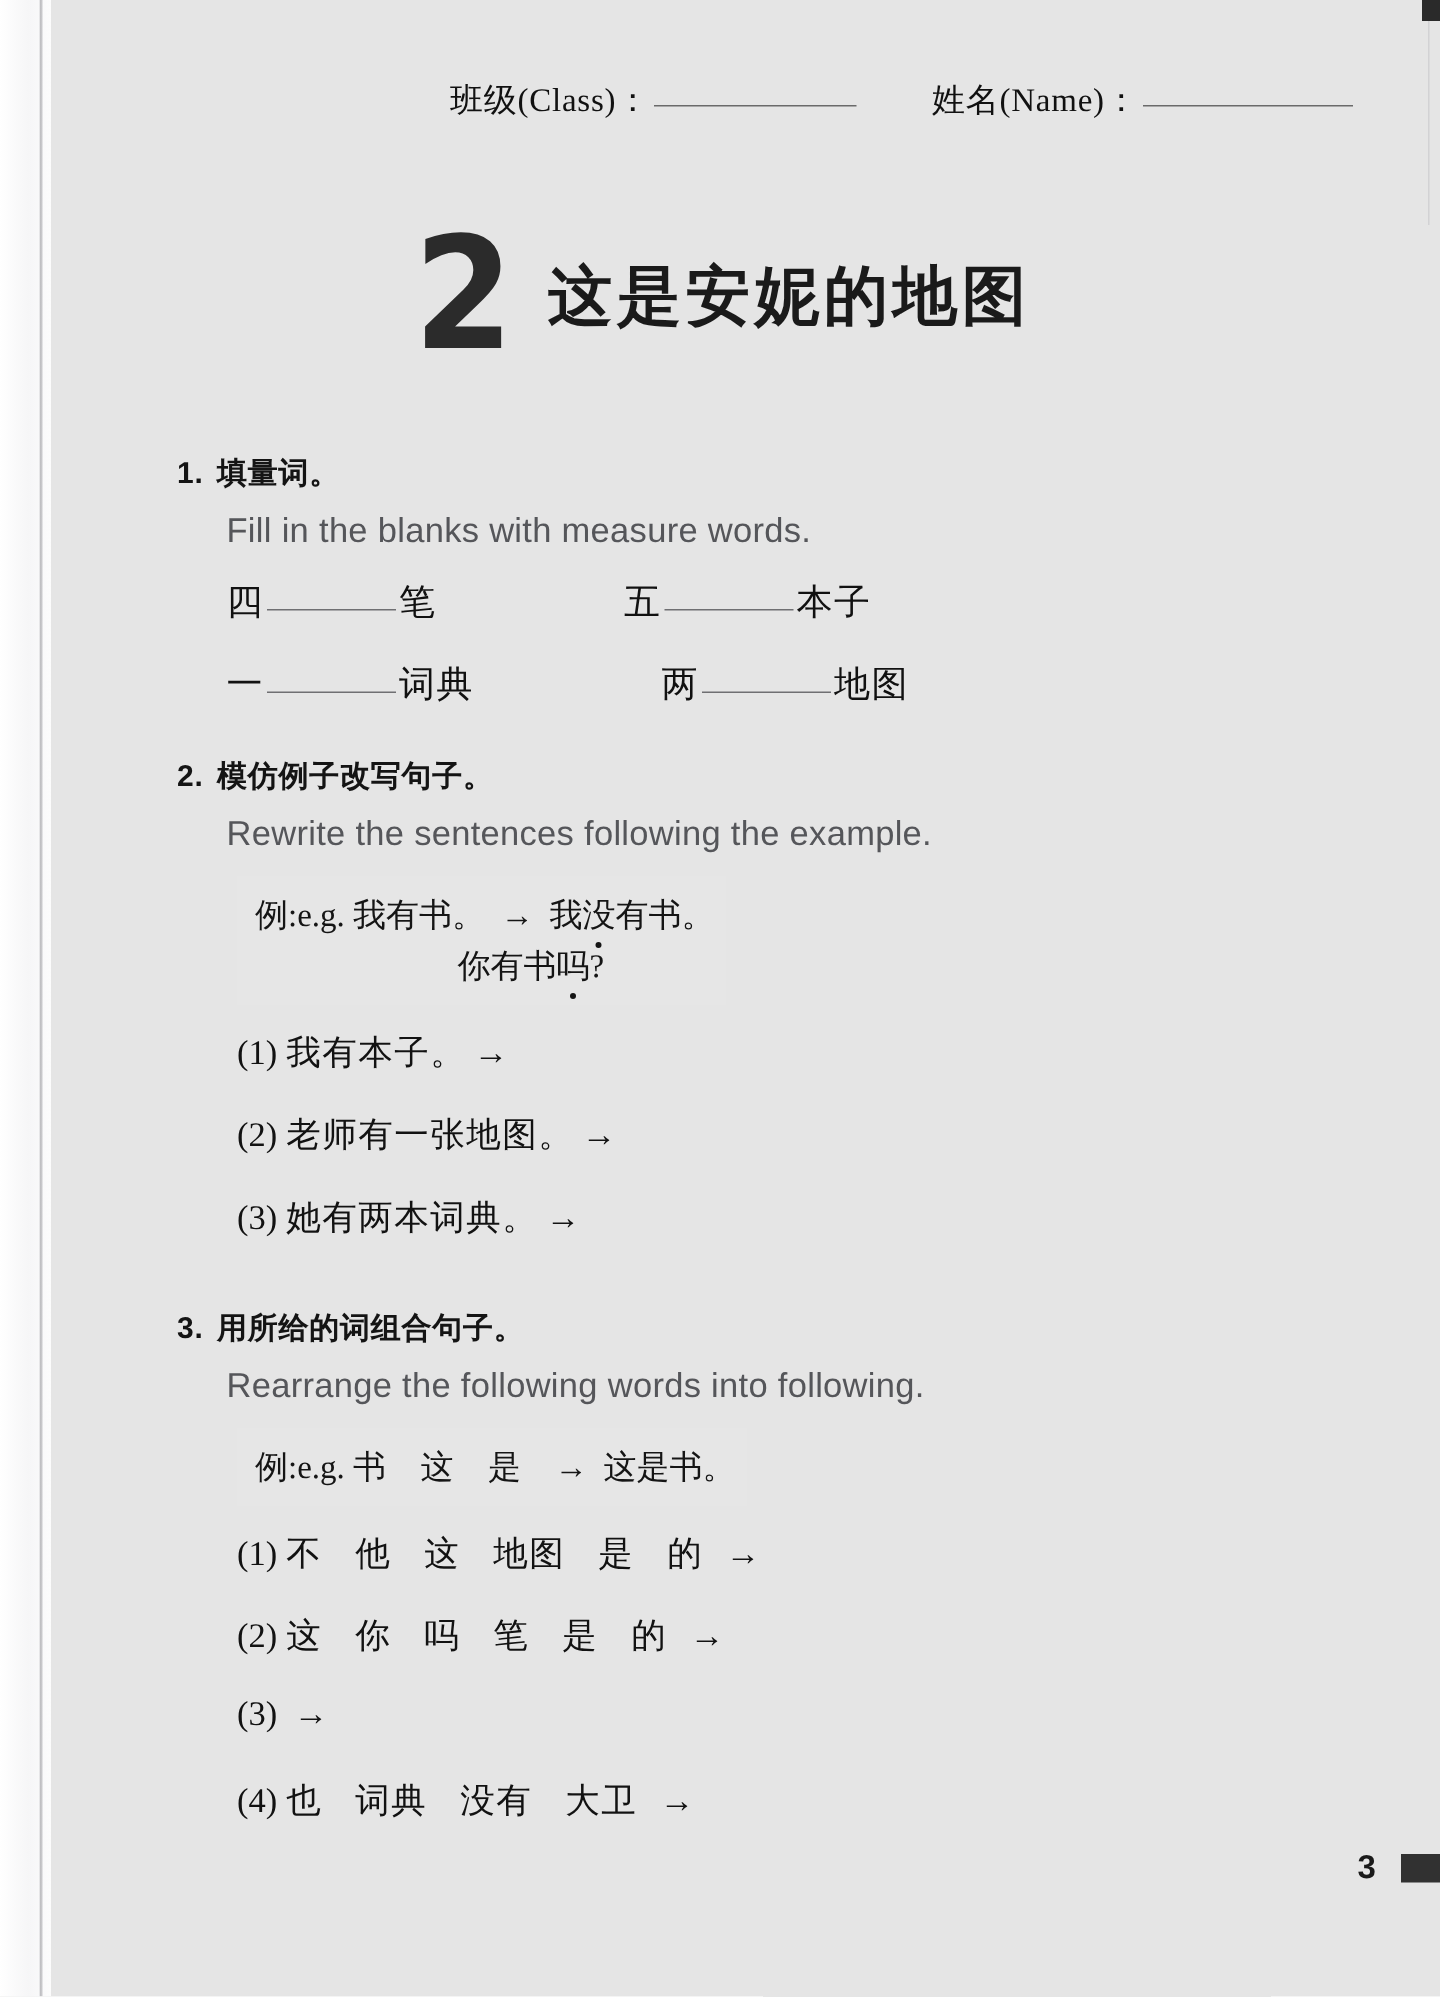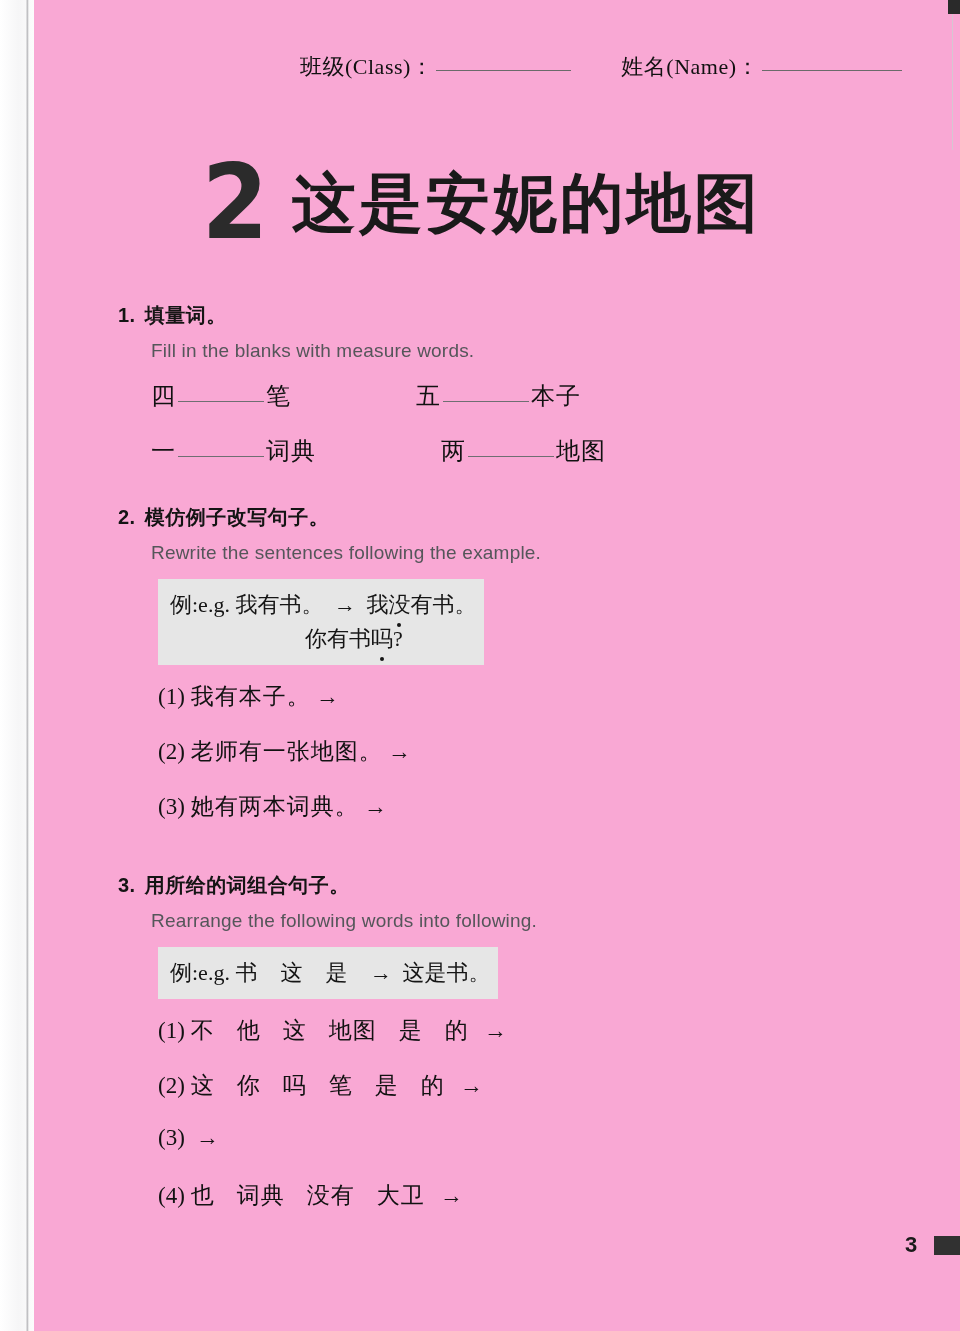--- a/index.html
+++ b/index.html
@@ -8,21 +8,21 @@
     background: #ffffff;
   }
   body {
     font-family: "Liberation Sans", "DejaVu Sans", sans-serif;
     -webkit-font-smoothing: antialiased;
   }
   .page {
     position: relative;
     width: 960px;
     height: 1331px;
-    background: #f9a8d4;
+    background: #e5e5e5;
     overflow: hidden;
   }
 
   
   .binding-line {
     position: absolute;
     left: 26px;
     top: 0;
     width: 3px;
     height: 1331px;
@@ -109,21 +109,21 @@
     color: #2b2b2b;
     letter-spacing: -2px;
     transform: scaleX(0.92);
     margin-right: 22px;
     position: relative;
     top: 4px;
   }
   .chapter-title {
     font-family: "DejaVu Sans", "Liberation Sans", sans-serif;
     font-weight: bold;
-    font-size: 64px;
+    font-size: 43px;
     color: #1a1a1a;
     letter-spacing: 3px;
     margin-top: 10px;
   }
 
   
   .exercise { position: absolute; left: 118px; width: 800px; }
   #ex1 { top: 302px; }
   #ex2 { top: 504px; }
   #ex3 { top: 872px; }
@@ -135,21 +135,21 @@
     font-weight: bold;
     font-size: 20px;
     color: #141414;
     letter-spacing: 0.5px;
   }
   .ex-num { margin-right: 9px; font-family: "Liberation Sans", sans-serif; }
   .ex-en {
     margin-top: 11px;
     margin-left: 33px;
     font-family: "Liberation Sans", "DejaVu Sans", sans-serif;
-    font-size: 19px;
+    font-size: 23px;
     color: #55565a;
     letter-spacing: 0.2px;
   }
 
   
   .fill-grid {
     margin-top: 18px;
     margin-left: 33px;
     font-family: "Liberation Serif", "DejaVu Serif", serif;
     font-size: 24px;

